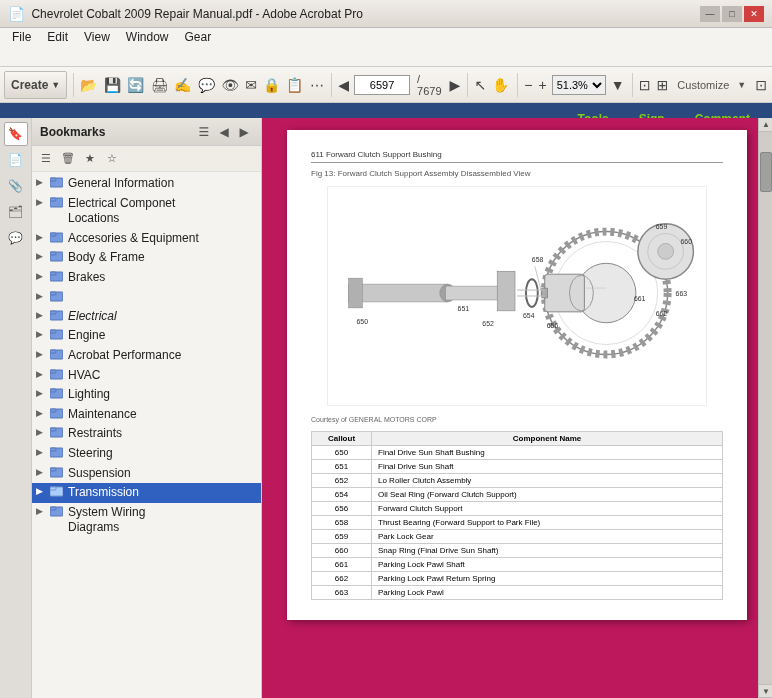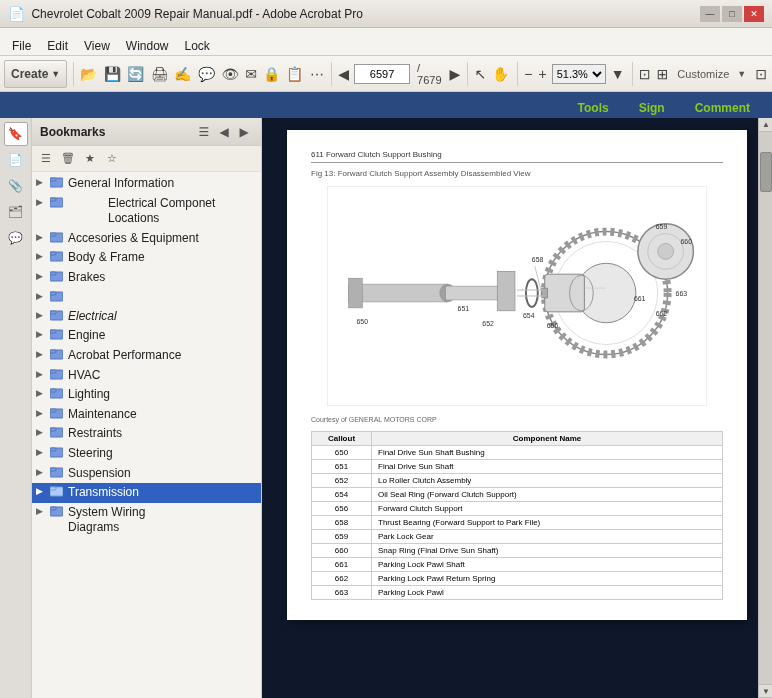--- a/index.html
+++ b/index.html
@@ -10,24 +10,24 @@
       height: 28px;
       background: linear-gradient(to bottom, #f0ece8, #ddd8d0);
       display: flex;
       align-items: center;
       padding: 0 8px;
       border-bottom: 1px solid #bbb;
     }
 
     
     #menu-bar {
-      height: 28px;
+      height: 39px;
       background: #f5f3f0;
       display: flex;
-      align-items: flex-end;
+      align-items: flex-start;
       border-bottom: 1px solid #ccc;
       padding: 0 4px;
     }
     .menu-item { padding: 2px 8px; font-size: 12px; cursor: pointer; color: #222; }
 
     
     #toolbar {
       height: 36px;
       background: linear-gradient(to bottom, #f8f6f2, #ebe7e0);
       display: flex;
@@ -192,21 +192,21 @@
     .bm-item.selected .bm-folder { color: #aaccff; }
     .bm-item .bm-label { flex: 1; word-break: break-word; }
 
     
     #pdf-area {
       position: absolute;
       left: 262px;
       top: calc(28px + 22px + 36px + 32px);
       width: calc(772px - 262px);
       height: calc(698px - 28px - 22px - 36px - 32px);
-      background: #0f172a;
+      background: #be185d;
       overflow: hidden;
     }
     #pdf-scroll {
       width: 100%;
       height: 100%;
       overflow-y: auto;
       overflow-x: auto;
     }
     #pdf-page {
       width: 460px;
@@ -300,21 +300,21 @@
     <button class="twc-btn">□</button>
     <button class="twc-btn close-btn">✕</button>
   </div>
 </div>
 
 <div id="menu-bar">
   <span class="menu-item">File</span>
   <span class="menu-item">Edit</span>
   <span class="menu-item">View</span>
   <span class="menu-item">Window</span>
-  <span class="menu-item">Lock</span>
+  <span class="menu-item">Gear</span>
 </div>
 
 <div id="toolbar">
   <button class="tool-btn create-btn">
     <span>Create</span>
     <span style="font-size:9px; margin-left:3px;">▼</span>
   </button>
   <div class="tool-sep"></div>
   <button class="tool-btn" title="Open">📂</button>
   <button class="tool-btn" title="Save">💾</button>
@@ -394,21 +394,21 @@
             <rect x="0" y="2" width="6" height="3" rx="1" fill="#7799dd" stroke="#5577bb" stroke-width="1"></rect>
           </svg></span>
         <span class="bm-label" style="white-space: pre-line;">General Information</span>
       </div>
       <div class="bm-item" style="padding-left: 4px;">
         <span class="expand-icon">▶</span>
         <span class="bm-folder" style="font-size: 11px; margin-right: 4px;"><svg width="13" height="12" viewBox="0 0 13 12">
             <rect x="0" y="2" width="13" height="9" rx="1" fill="#7799dd" stroke="#5577bb" stroke-width="1"></rect>
             <rect x="0" y="2" width="6" height="3" rx="1" fill="#7799dd" stroke="#5577bb" stroke-width="1"></rect>
           </svg></span>
-        <span class="bm-label" style="white-space: pre-line; margin-left: 40px;">Electrical Componet
+        <span class="bm-label" style="white-space: pre-line;">Electrical Componet
 Locations</span>
       </div>
       <div class="bm-item" style="padding-left: 4px;">
         <span class="expand-icon">▶</span>
         <span class="bm-folder" style="font-size: 11px; margin-right: 4px;"><svg width="13" height="12" viewBox="0 0 13 12">
             <rect x="0" y="2" width="13" height="9" rx="1" fill="#7799dd" stroke="#5577bb" stroke-width="1"></rect>
             <rect x="0" y="2" width="6" height="3" rx="1" fill="#7799dd" stroke="#5577bb" stroke-width="1"></rect>
           </svg></span>
         <span class="bm-label" style="white-space: pre-line;">Accesories &amp; Equipment</span>
       </div>

